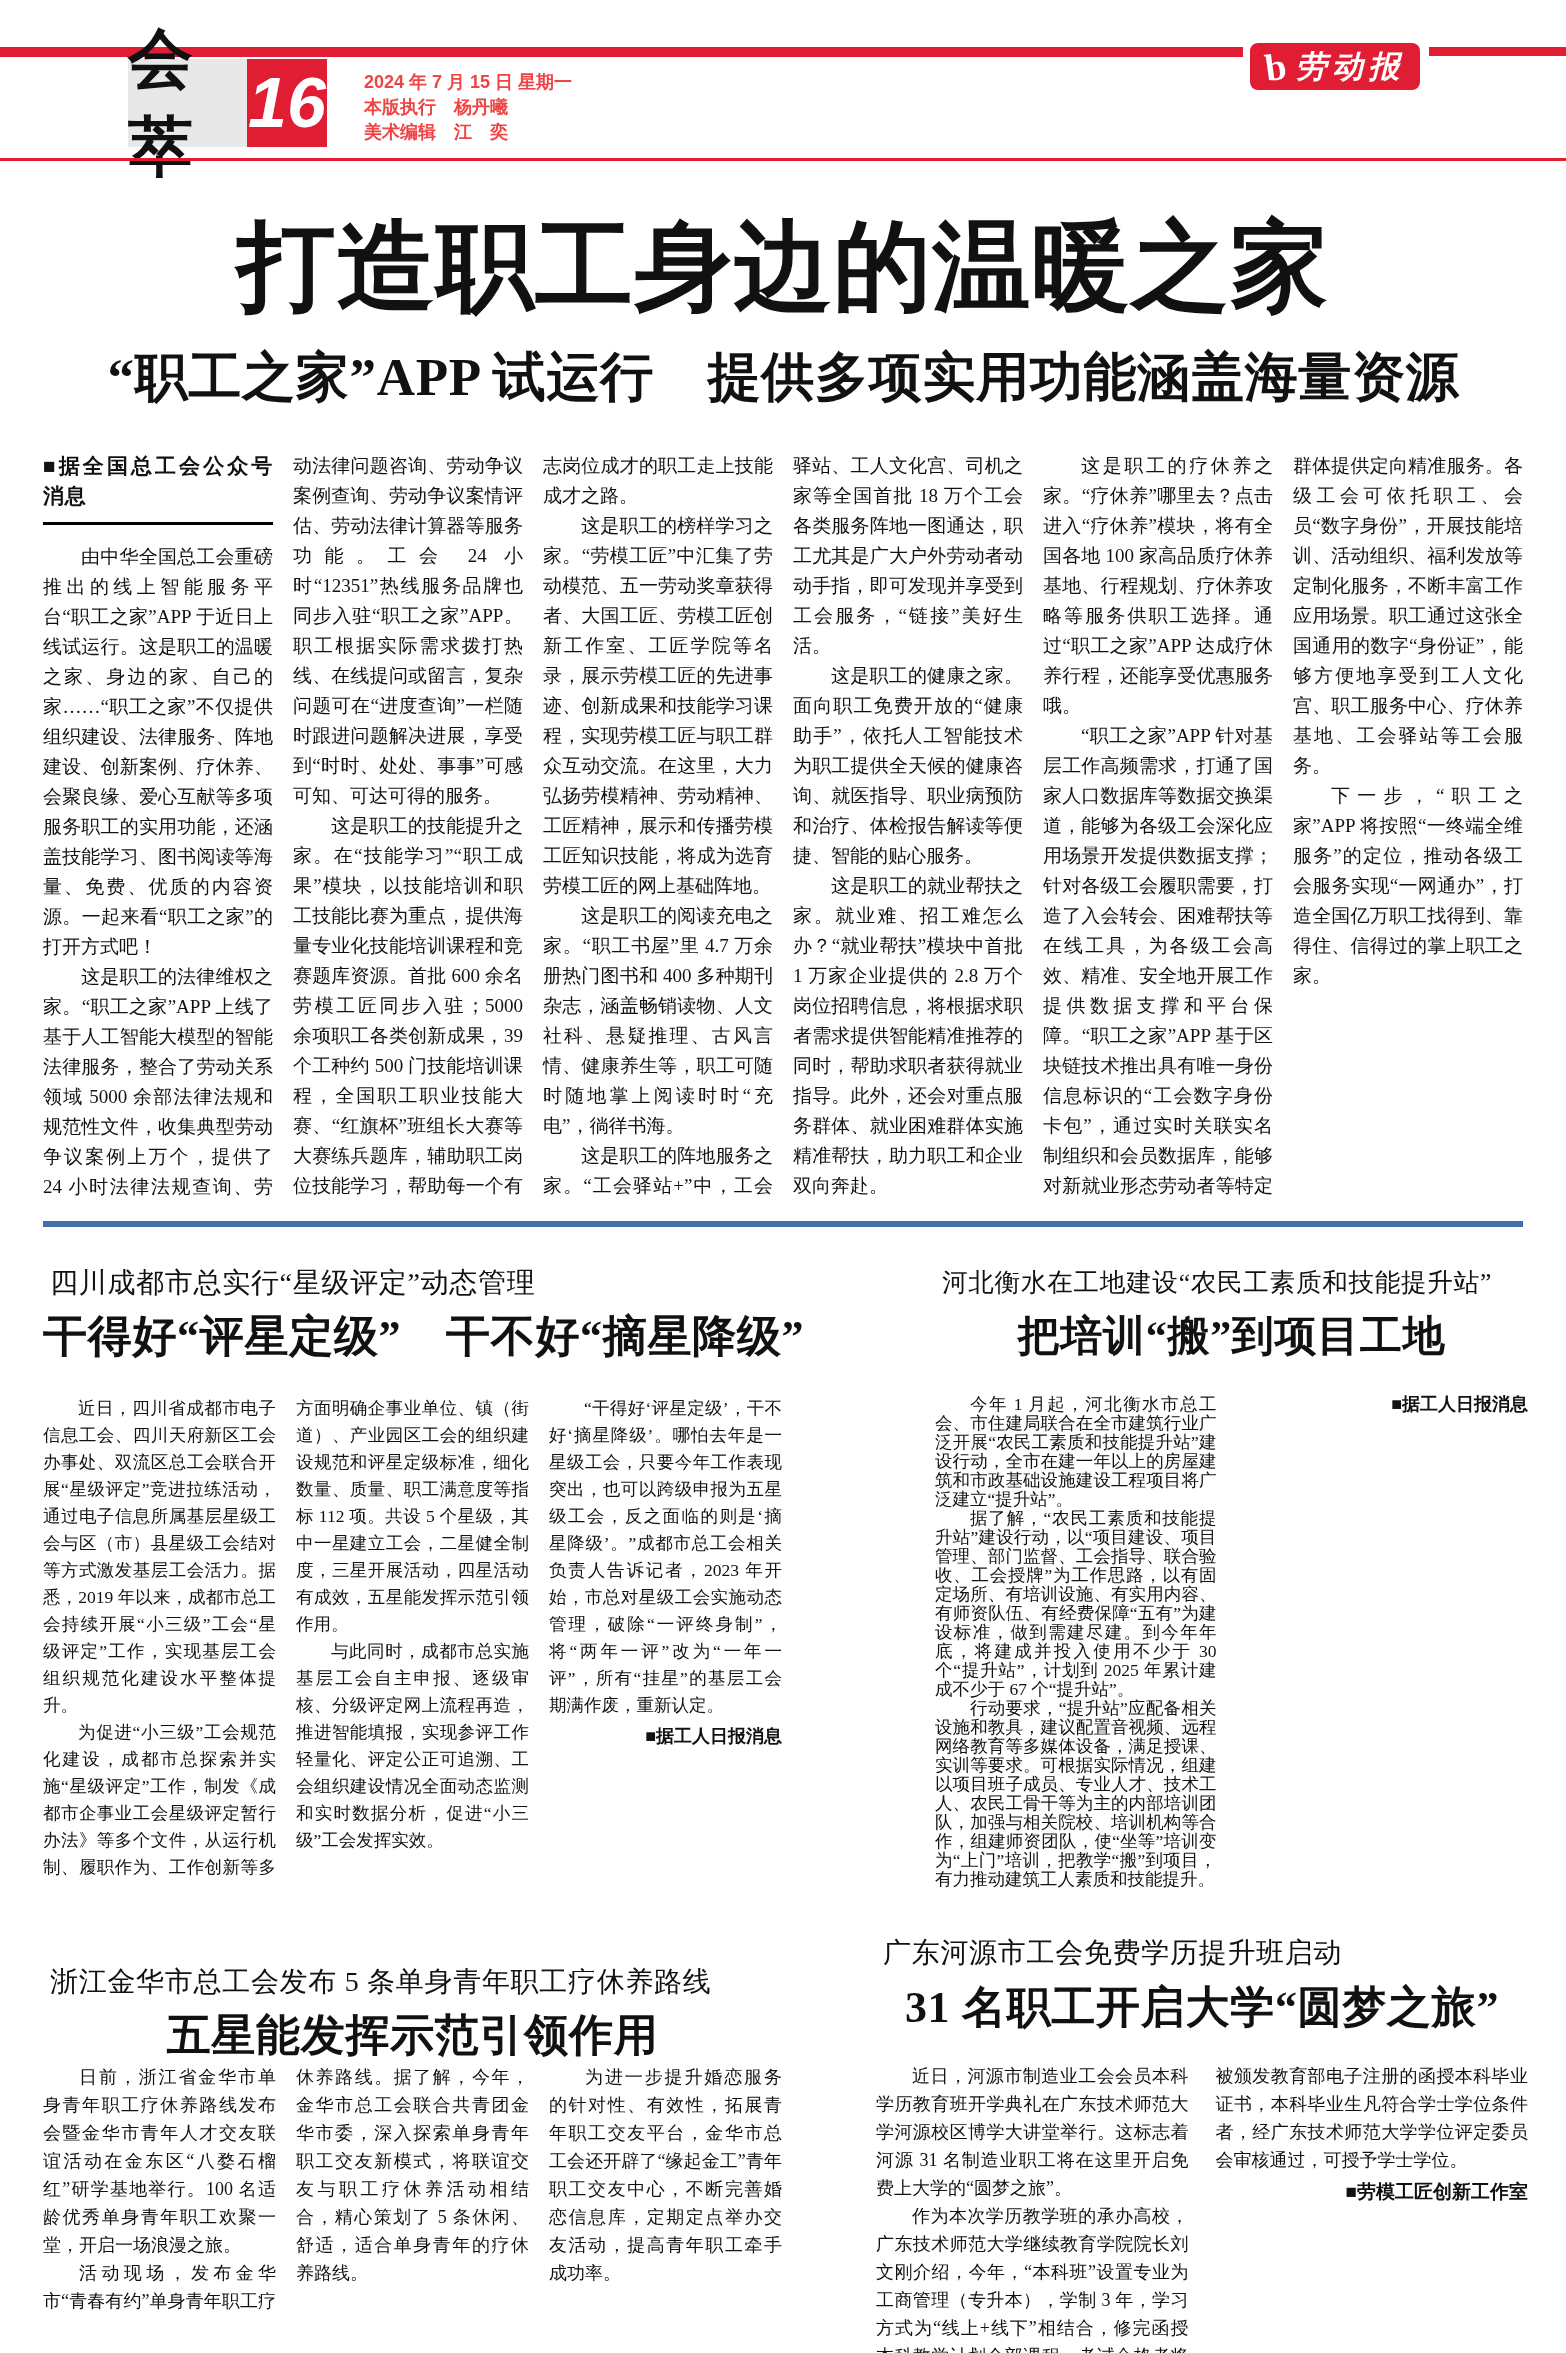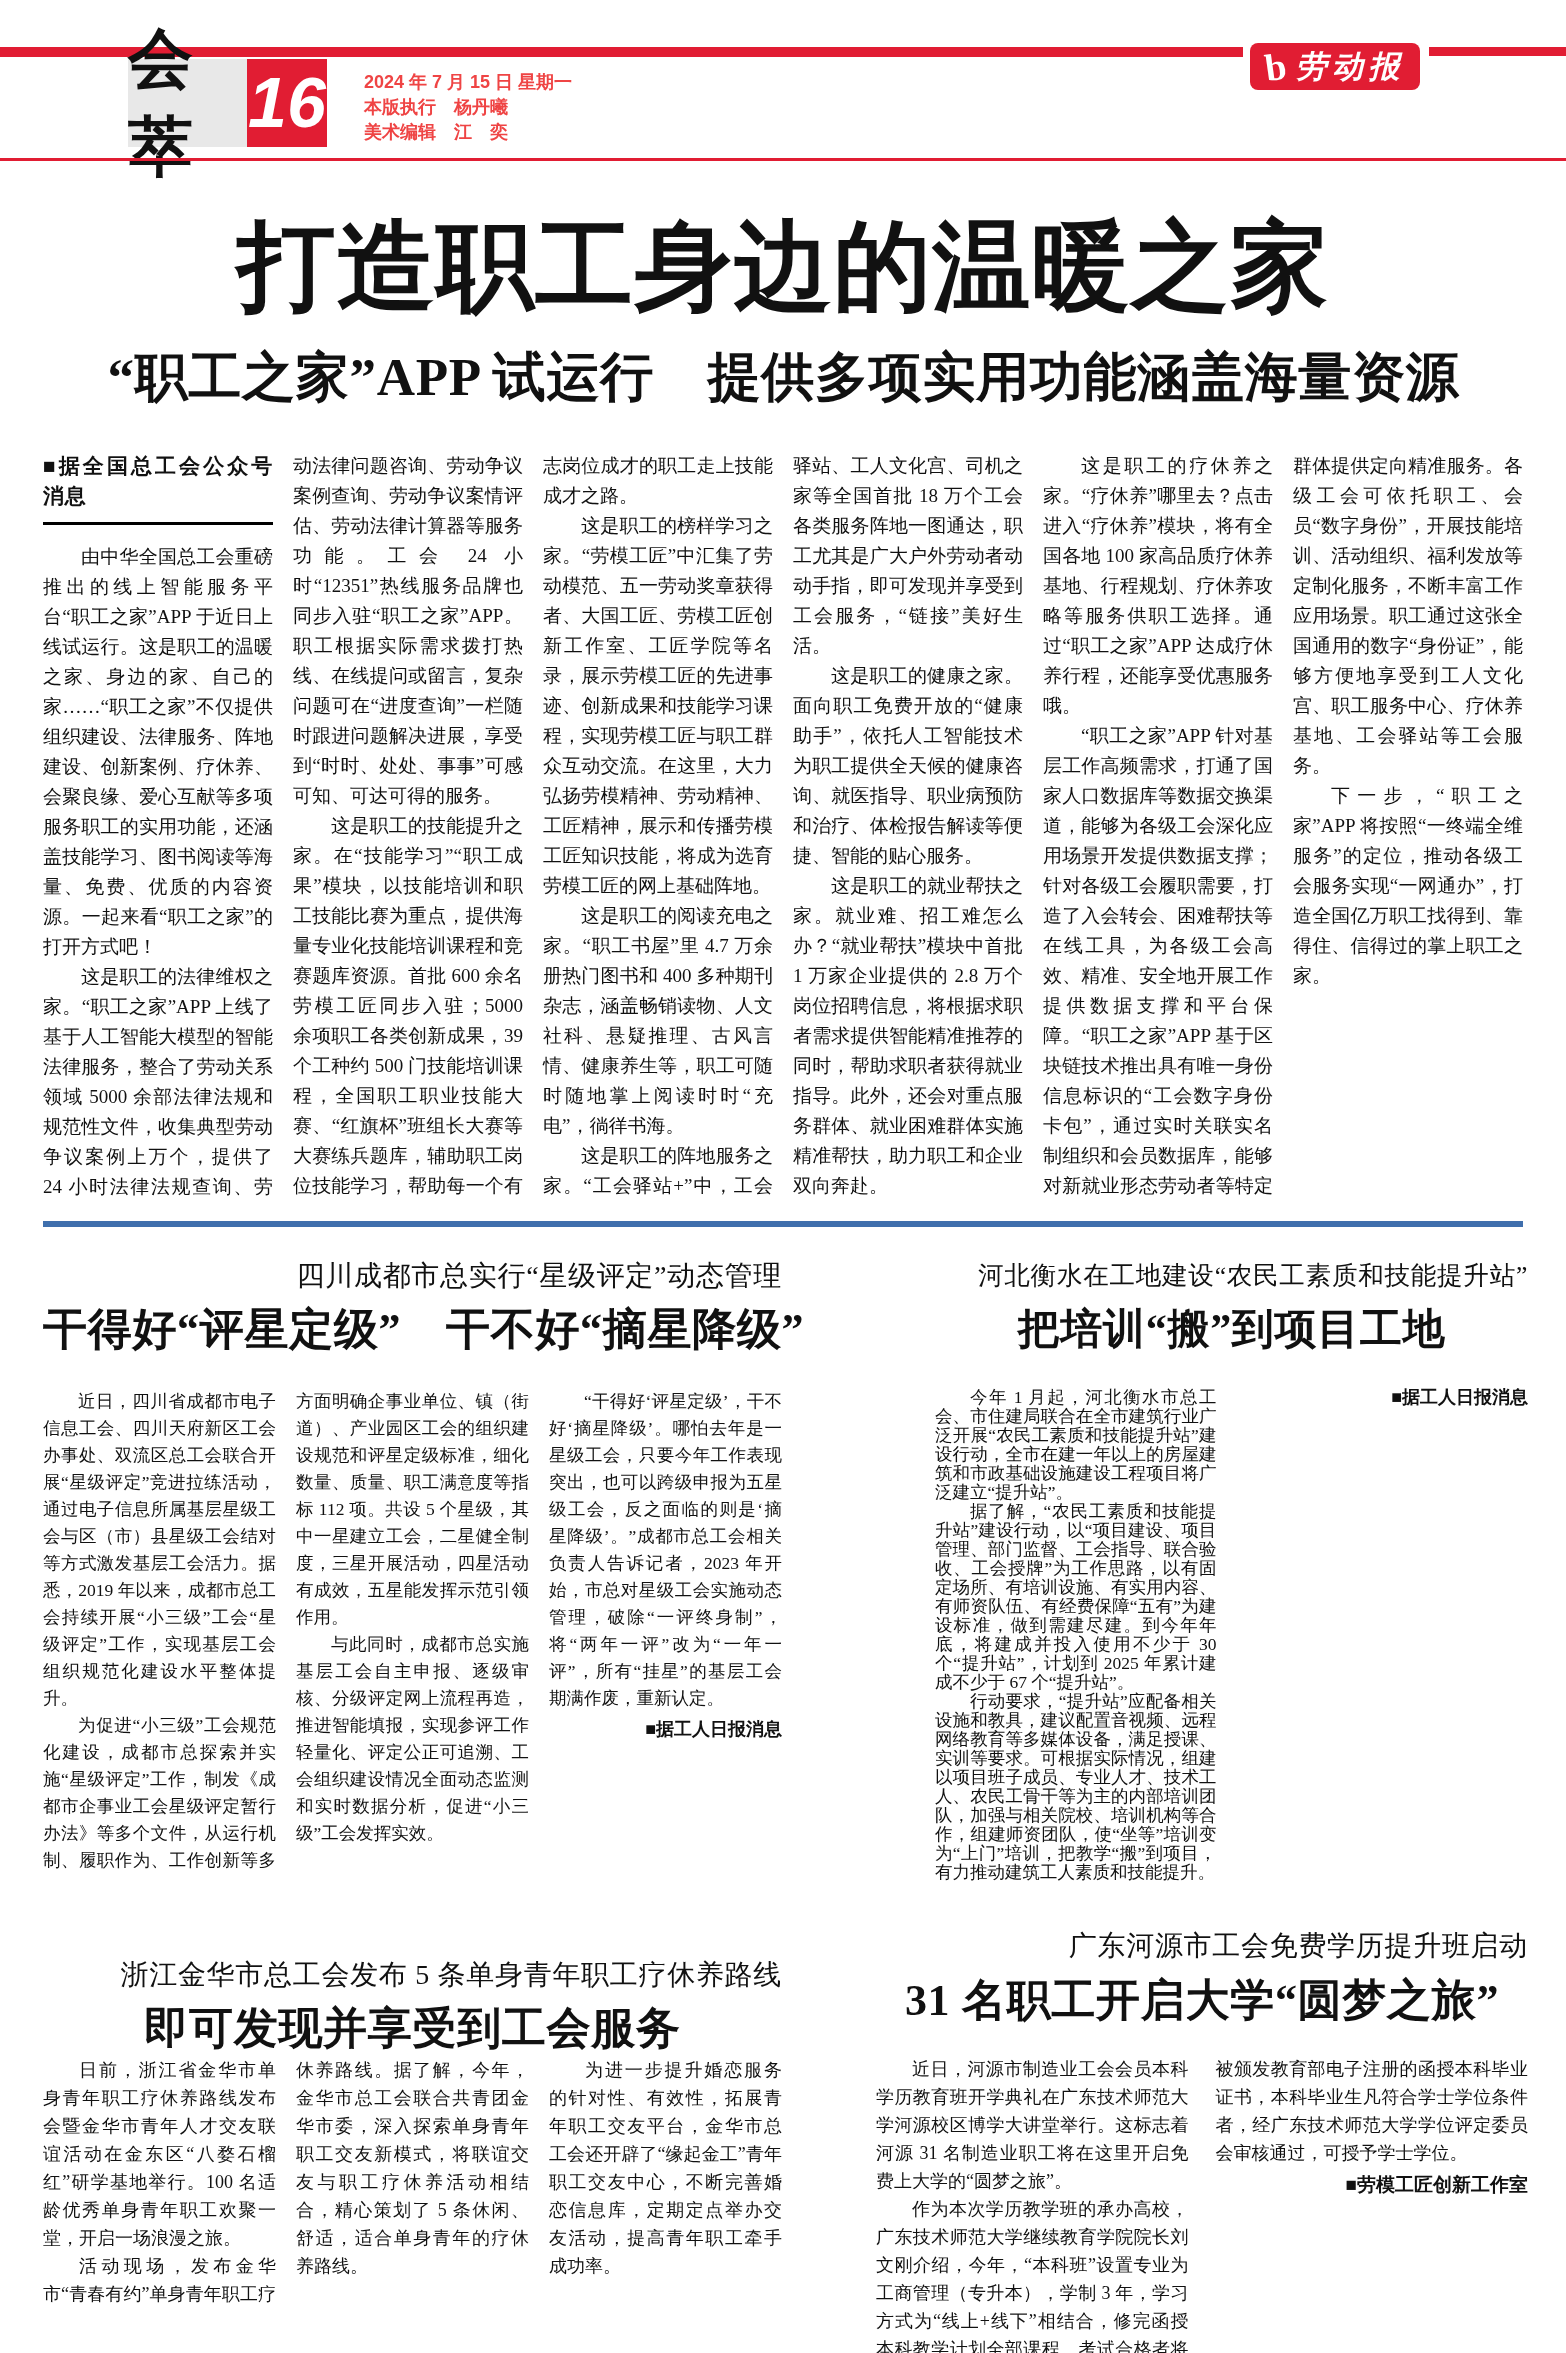--- a/index.html
+++ b/index.html
@@ -60,21 +60,21 @@
     font-family:"Liberation Sans","DejaVu Sans",sans-serif;
   }
   .lead-body{
     position:absolute;left:43px;top:451px;width:1480px;height:768px;
     column-count:6;column-gap:20px;font-size:19px;line-height:30px;
   }
   .divider-blue{position:absolute;left:43px;top:1221px;width:1480px;height:6px;background:var(--blue);}
   
   .art{position:absolute;}
   .art .kicker{
-    text-align:right;font-size:28px;line-height:34px;margin:0;letter-spacing:0.7px;white-space:nowrap;
+    text-align:left;font-size:28px;line-height:34px;margin:7px;letter-spacing:0.7px;white-space:nowrap;
   }
   .art .headline{
     text-align:center;font-weight:bold;margin:9.4px 0 0 0;white-space:nowrap;letter-spacing:0.7px;
   }
   .a-sichuan{left:43px;top:1259px;width:739px;}
   .a-sichuan .headline{font-size:44px;line-height:55px;}
   .a-sichuan .body{margin-top:31px;height:500px;column-count:3;column-gap:20px;font-size:17.5px;line-height:27px;}
   .a-sichuan .credit,.a-hebei .credit{font-size:18px;}
   .a-hebei{left:935px;top:1259px;width:593px;}
   .a-hebei .kicker{font-size:25.6px;}
@@ -155,21 +155,21 @@
           <p class="para">今年 1 月起，河北衡水市总工会、市住建局联合在全市建筑行业广泛开展“农民工素质和技能提升站”建设行动，全市在建一年以上的房屋建筑和市政基础设施建设工程项目将广泛建立“提升站”。</p>
           <p class="para">据了解，“农民工素质和技能提升站”建设行动，以“项目建设、项目管理、部门监督、工会指导、联合验收、工会授牌”为工作思路，以有固定场所、有培训设施、有实用内容、有师资队伍、有经费保障“五有”为建设标准，做到需建尽建。到今年年底，将建成并投入使用不少于 30 个“提升站”，计划到 2025 年累计建成不少于 67 个“提升站”。</p>
           <p class="para">行动要求，“提升站”应配备相关设施和教具，建议配置音视频、远程网络教育等多媒体设备，满足授课、实训等要求。可根据实际情况，组建以项目班子成员、专业人才、技术工人、农民工骨干等为主的内部培训团队，加强与相关院校、培训机构等合作，组建师资团队，使“坐等”培训变为“上门”培训，把教学“搬”到项目，有力推动建筑工人素质和技能提升。</p>
         </div>
       <p class="credit">■据工人日报消息</p>
     </div>
   </article>
 
   <article class="art a-zhejiang">
     <p class="kicker">浙江金华市总工会发布 5 条单身青年职工疗休养路线</p>
-    <h2 class="headline">即可发现并享受到工会服务</h2>
+    <h2 class="headline">五星能发挥示范引领作用</h2>
     <div class="body colflow">
       <div>
           <p class="para">日前，浙江省金华市单身青年职工疗休养路线发布会暨金华市青年人才交友联谊活动在金东区“八婺石榴红”研学基地举行。100 名适龄优秀单身青年职工欢聚一堂，开启一场浪漫之旅。</p>
           <p class="para">活动现场，发布金华市“青春有约”单身青年职工疗休养路线。据了解，今年，金华市总工会联合共青团金华市委，深入探索单身青年职工交友新模式，将联谊交友与职工疗休养活动相结合，精心策划了 5 条休闲、舒适，适合单身青年的疗休养路线。</p>
           <p class="para">为进一步提升婚恋服务的针对性、有效性，拓展青年职工交友平台，金华市总工会还开辟了“缘起金工”青年职工交友中心，不断完善婚恋信息库，定期定点举办交友活动，提高青年职工牵手成功率。</p>
         </div>
 
     </div>
   </article>
 

